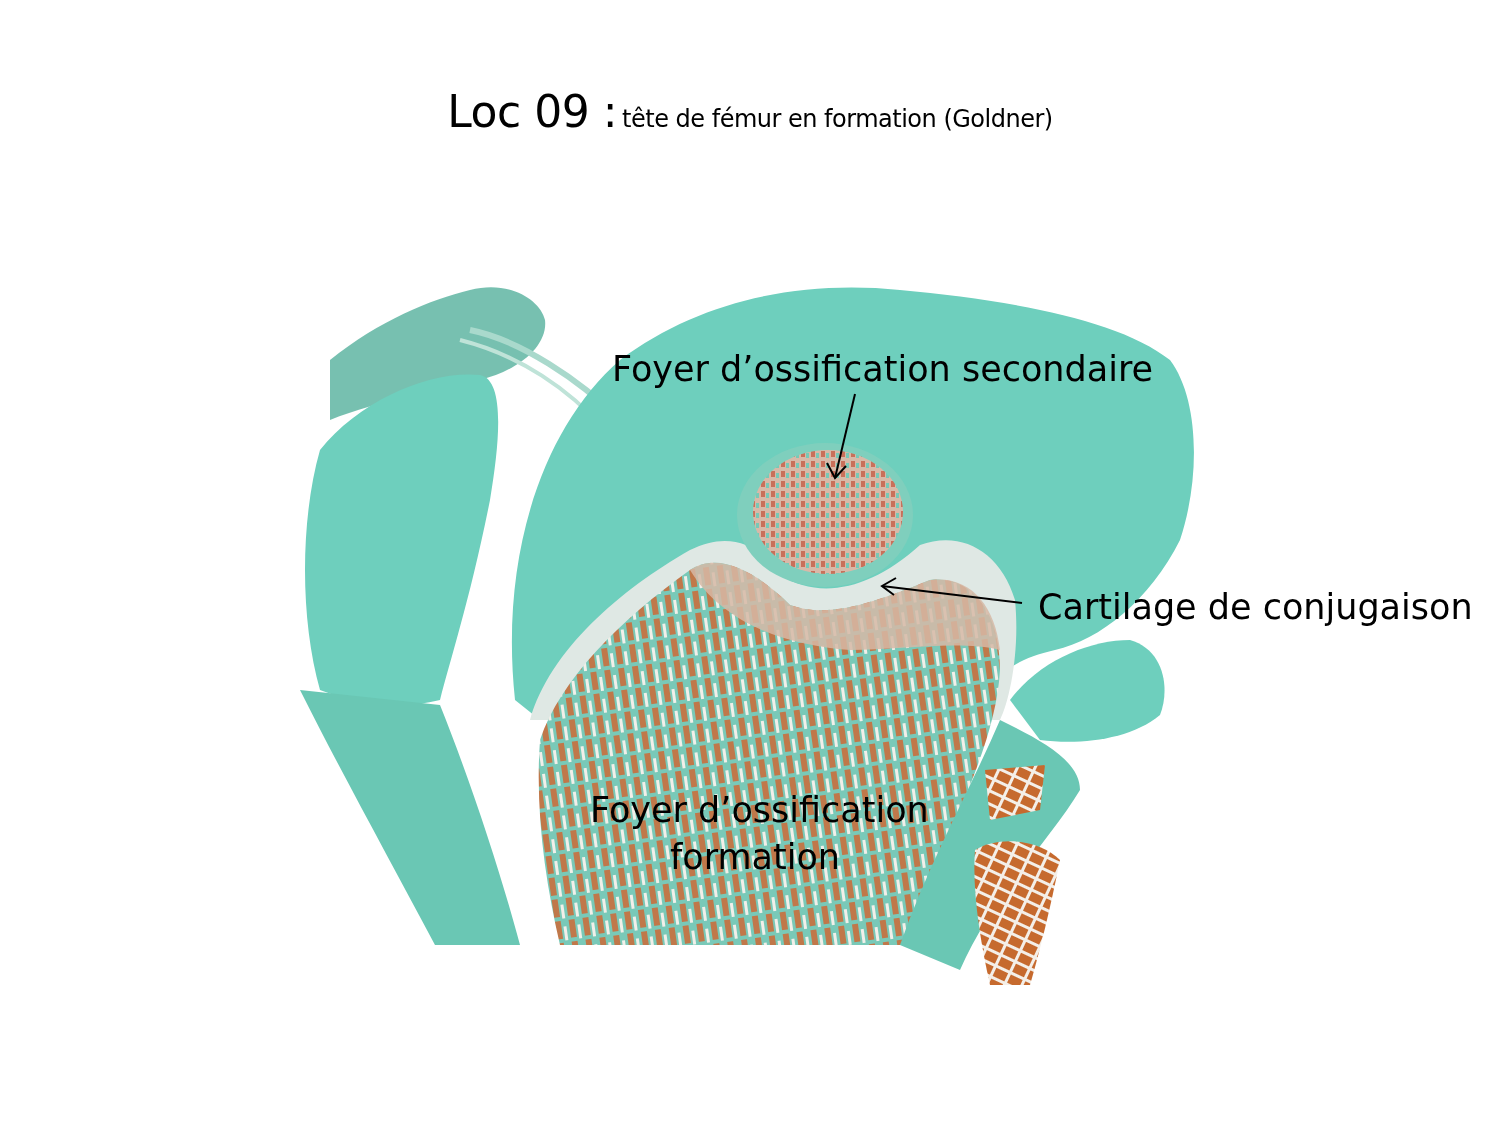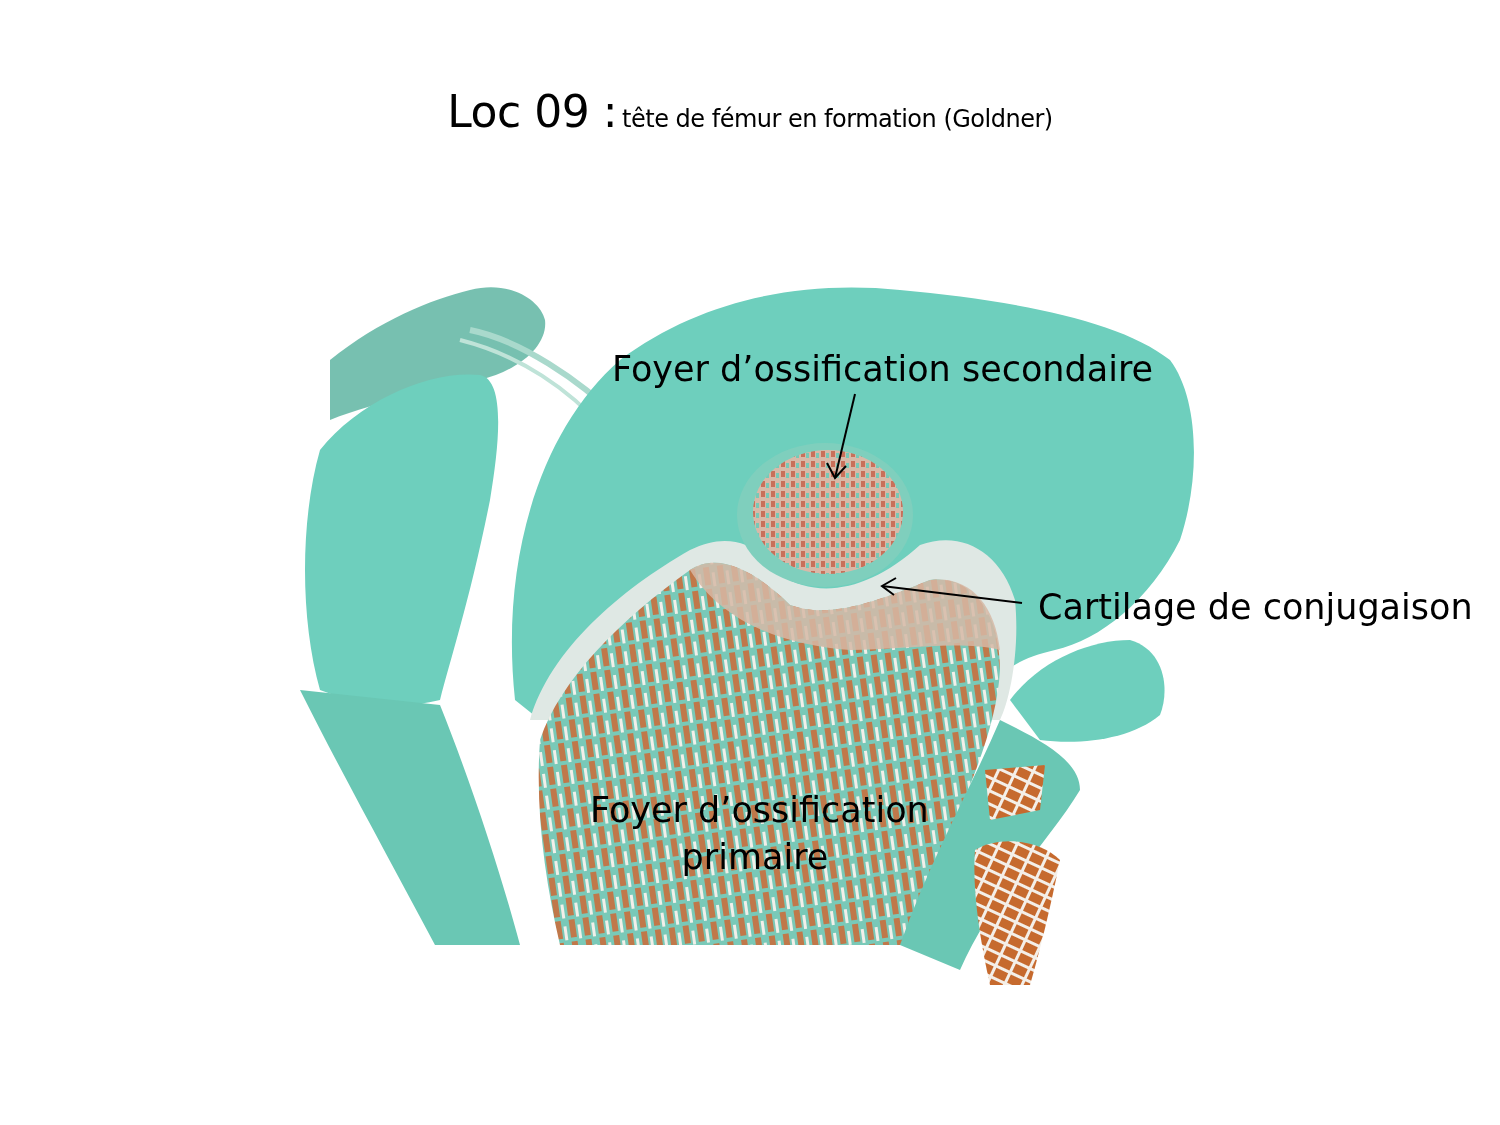--- a/index.html
+++ b/index.html
@@ -83,14 +83,14 @@
   <g stroke="#000" stroke-width="2" fill="none">
     <line x1="1022" y1="603" x2="882" y2="586"></line>
     <polyline points="896,578 882,586 894,595"></polyline>
   </g>
 </svg>
 
 <div class="label" style="left:612px; top:346px;">Foyer d’ossification secondaire</div>
 <div class="label" style="left:1038px; top:584px;">Cartilage de conjugaison</div>
 <div class="label center" style="left:590px; top:759px; width:330px;margin-top:28px;">
   <div>Foyer d’ossification</div>
-  <div>primaire</div>
+  <div>formation</div>
 </div>
 
 </body></html>

